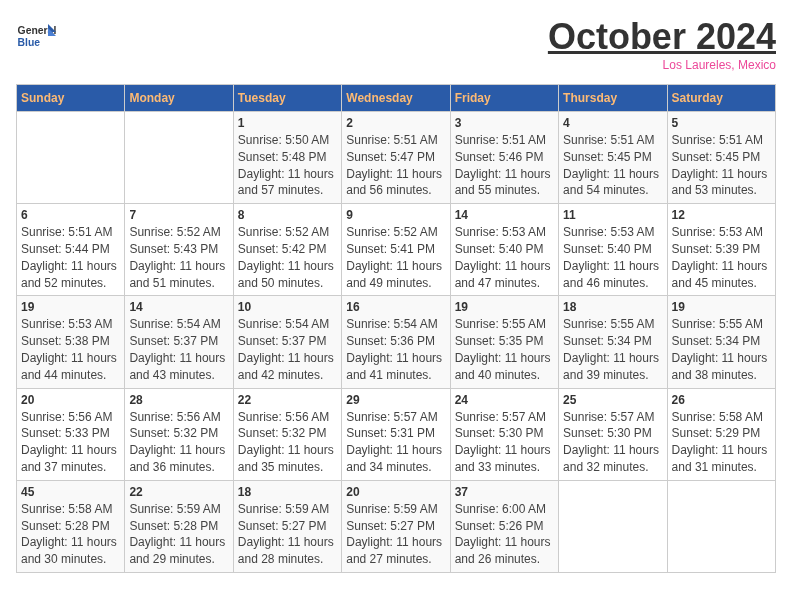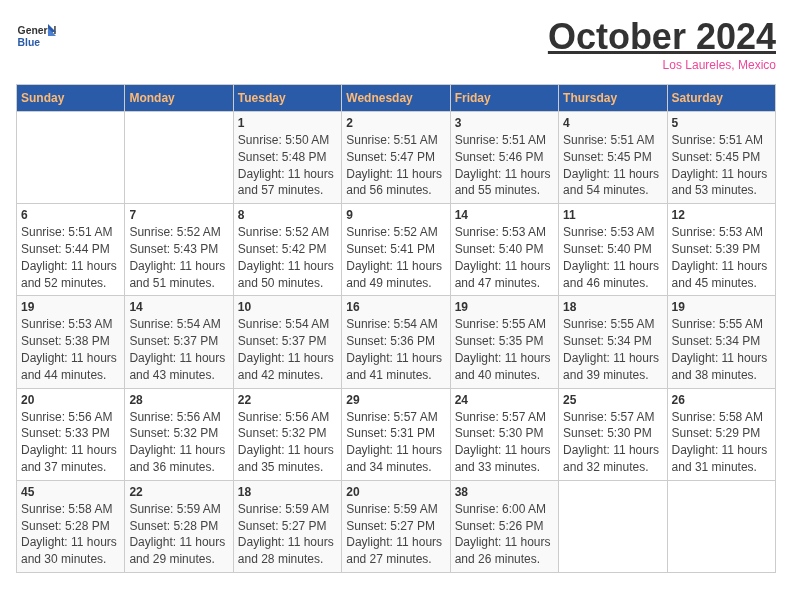--- a/index.html
+++ b/index.html
@@ -226,20 +226,20 @@
         </td>
         <td>
           <div class="day-number">18</div>
           <div class="day-info">Sunrise: 5:59 AM<br>Sunset: 5:27 PM<br>Daylight: 11 hours and 28 minutes.</div>
         </td>
         <td>
           <div class="day-number">20</div>
           <div class="day-info">Sunrise: 5:59 AM<br>Sunset: 5:27 PM<br>Daylight: 11 hours and 27 minutes.</div>
         </td>
         <td>
-          <div class="day-number">38</div>
+          <div class="day-number">37</div>
           <div class="day-info">Sunrise: 6:00 AM<br>Sunset: 5:26 PM<br>Daylight: 11 hours and 26 minutes.</div>
         </td>
         <td class="empty-cell"></td>
         <td class="empty-cell"></td>
       </tr>
     </tbody>
 </table>
 
 </body></html>

